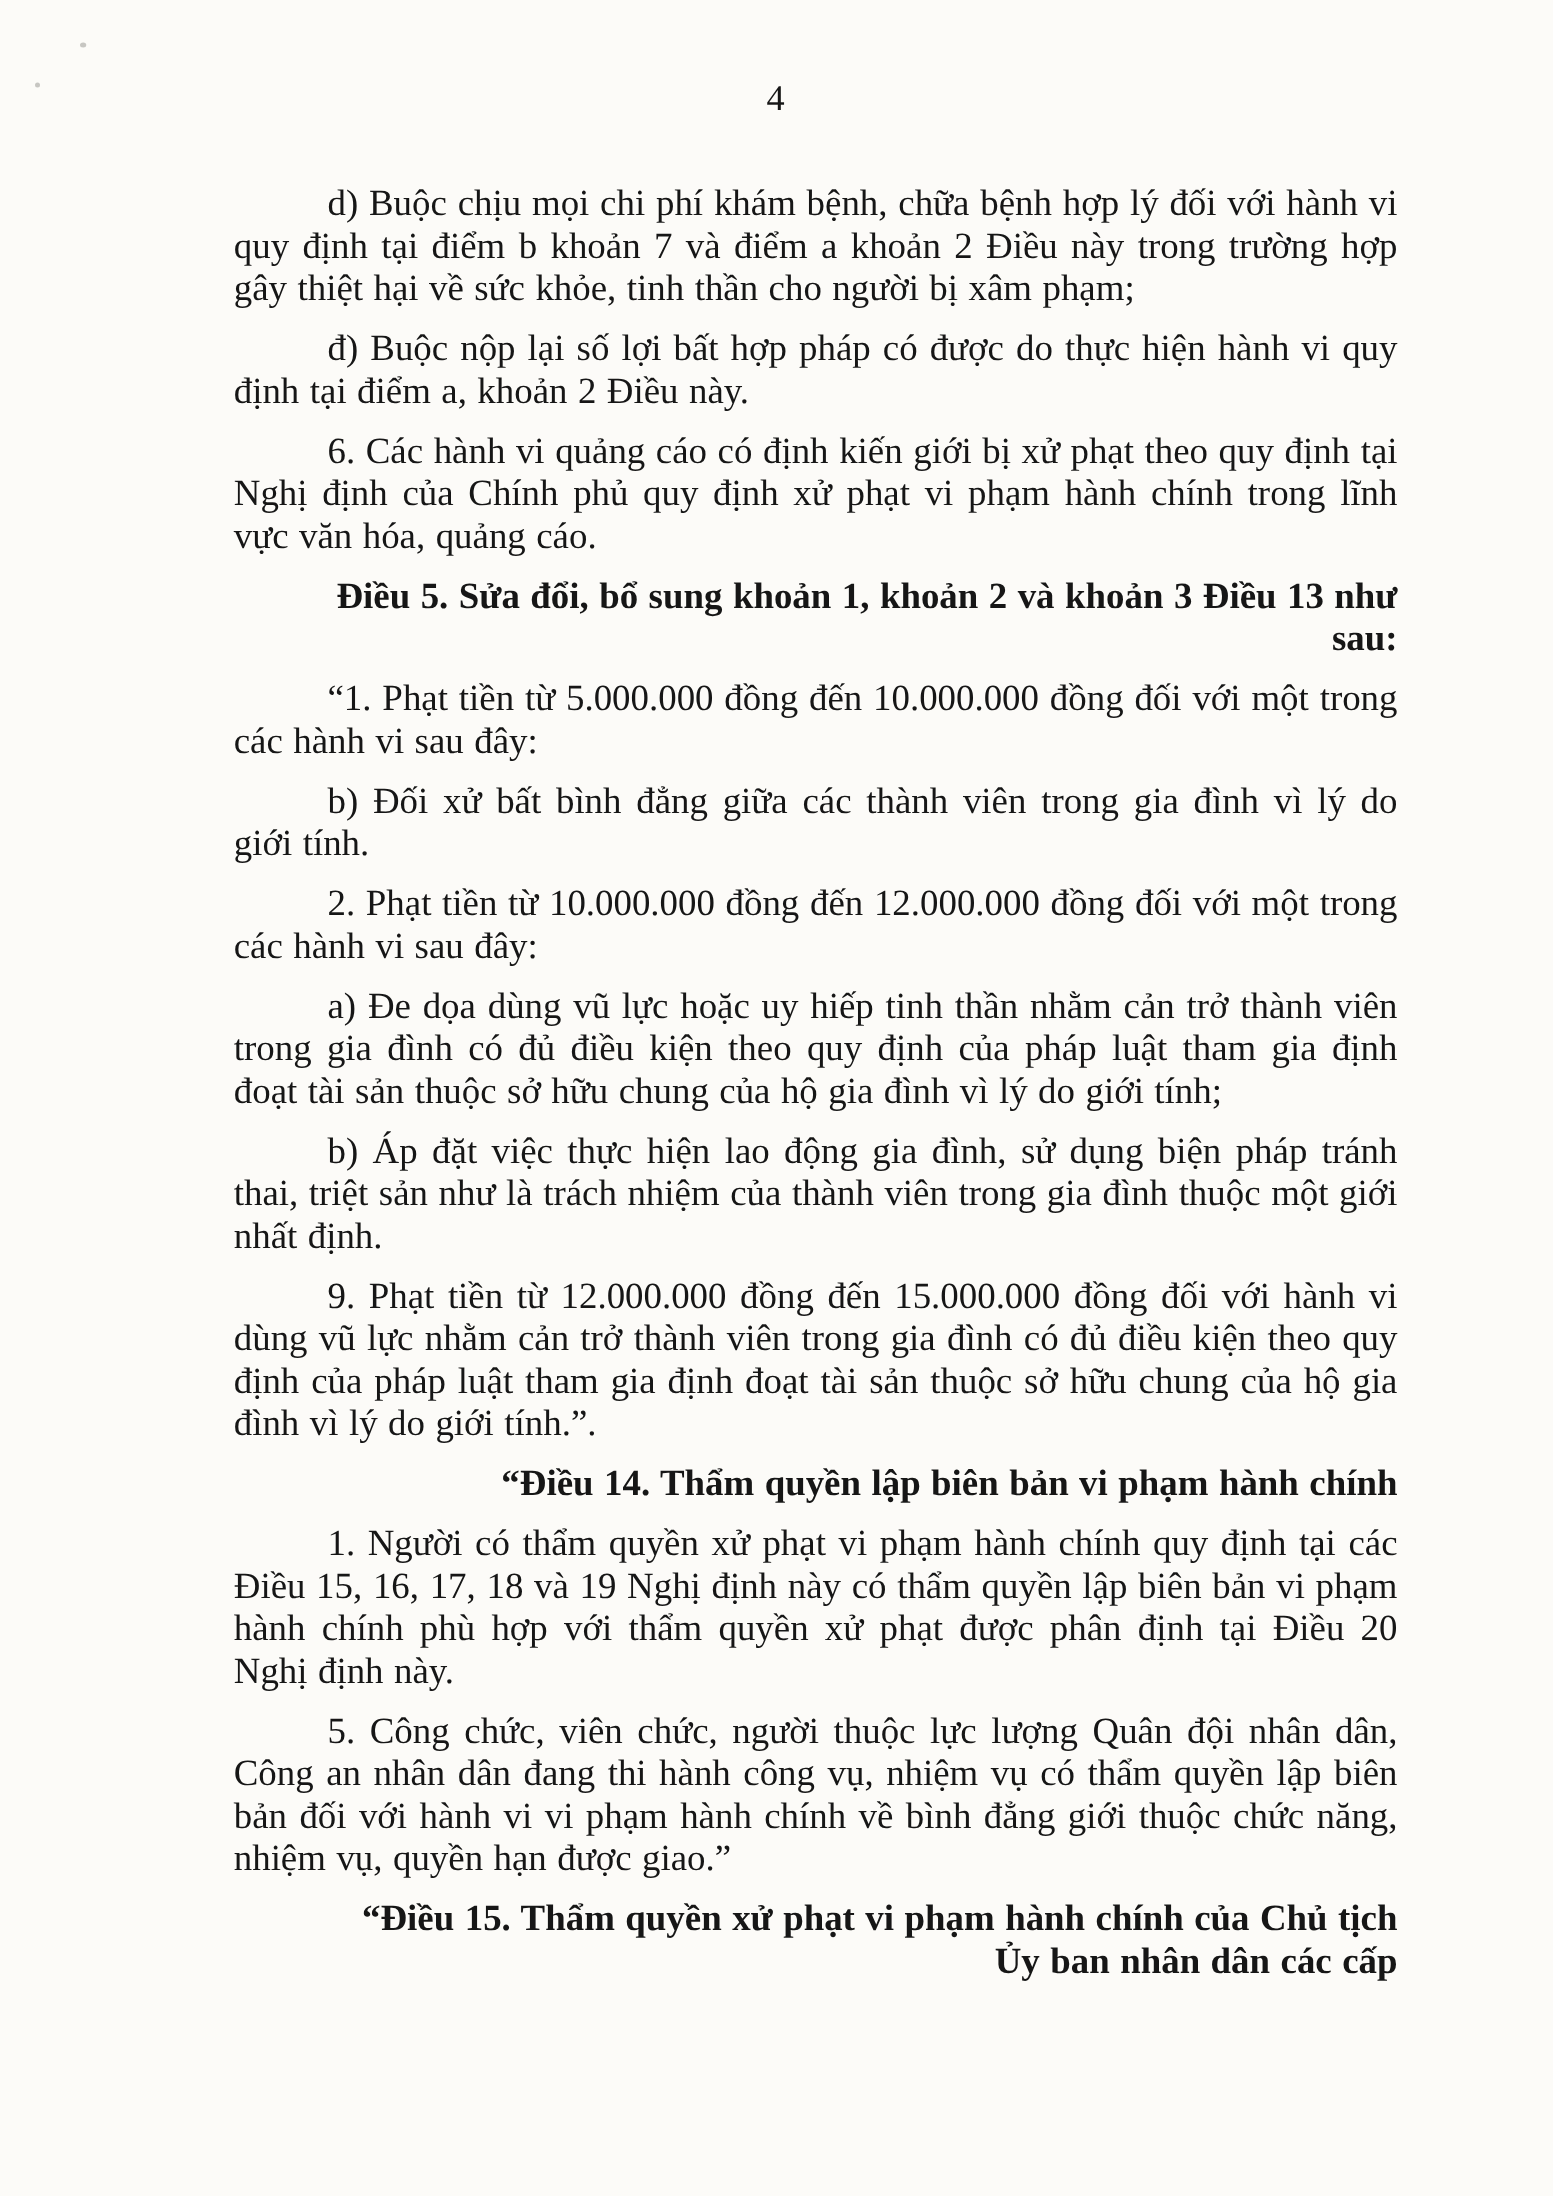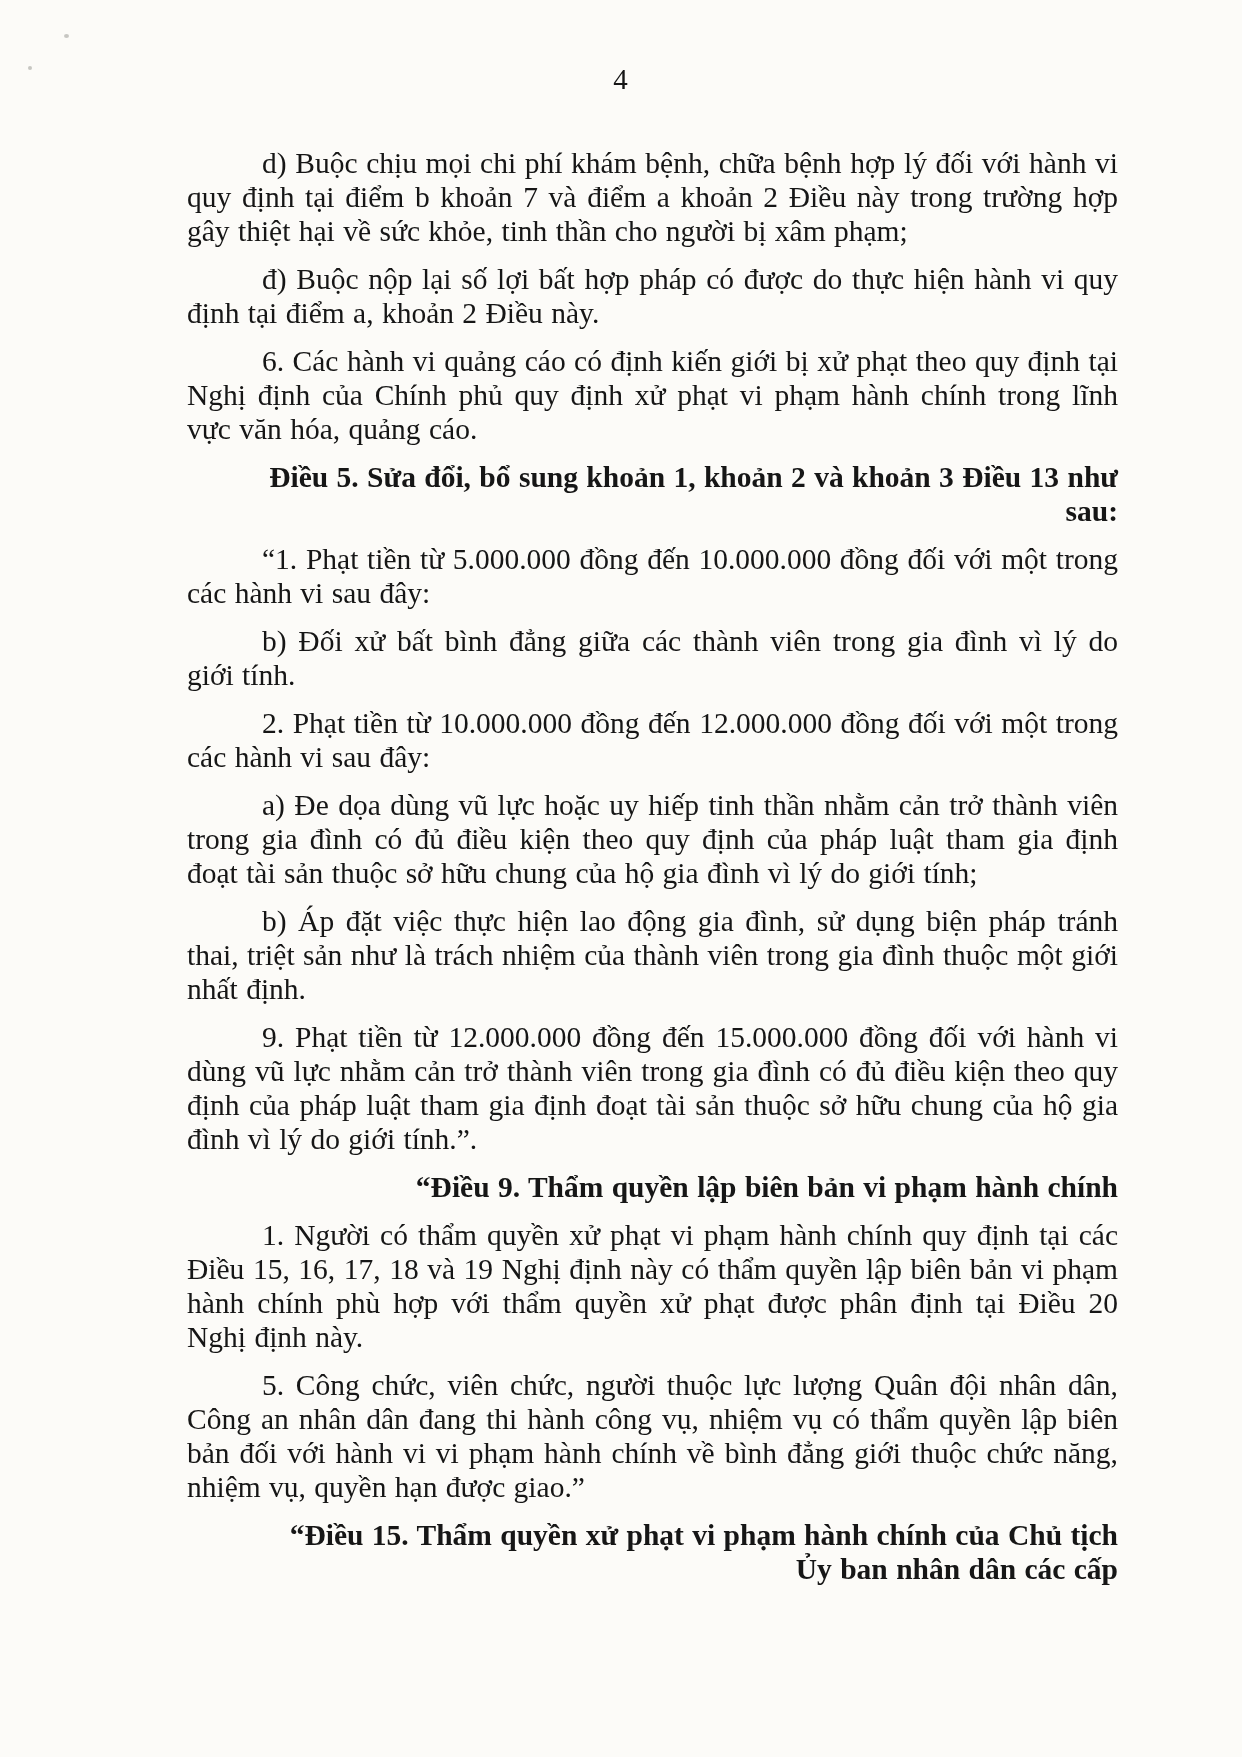--- a/index.html
+++ b/index.html
@@ -68,18 +68,18 @@
       <p class="body">d) Buộc chịu mọi chi phí khám bệnh, chữa bệnh hợp lý đối với hành vi quy định tại điểm b khoản 7 và điểm a khoản 2 Điều này trong trường hợp gây thiệt hại về sức khỏe, tinh thần cho người bị xâm phạm;</p>
       <p class="body">đ) Buộc nộp lại số lợi bất hợp pháp có được do thực hiện hành vi quy định tại điểm a, khoản 2 Điều này.</p>
       <p class="body">6. Các hành vi quảng cáo có định kiến giới bị xử phạt theo quy định tại Nghị định của Chính phủ quy định xử phạt vi phạm hành chính trong lĩnh vực văn hóa, quảng cáo.</p>
       <p class="heading">Điều 5. Sửa đổi, bổ sung khoản 1, khoản 2 và khoản 3 Điều 13 như sau:</p>
       <p class="body">“1. Phạt tiền từ 5.000.000 đồng đến 10.000.000 đồng đối với một trong các hành vi sau đây:</p>
       <p class="body">b) Đối xử bất bình đẳng giữa các thành viên trong gia đình vì lý do giới tính.</p>
       <p class="body">2. Phạt tiền từ 10.000.000 đồng đến 12.000.000 đồng đối với một trong các hành vi sau đây:</p>
       <p class="body">a) Đe dọa dùng vũ lực hoặc uy hiếp tinh thần nhằm cản trở thành viên trong gia đình có đủ điều kiện theo quy định của pháp luật tham gia định đoạt tài sản thuộc sở hữu chung của hộ gia đình vì lý do giới tính;</p>
       <p class="body">b) Áp đặt việc thực hiện lao động gia đình, sử dụng biện pháp tránh thai, triệt sản như là trách nhiệm của thành viên trong gia đình thuộc một giới nhất định.</p>
       <p class="body">9. Phạt tiền từ 12.000.000 đồng đến 15.000.000 đồng đối với hành vi dùng vũ lực nhằm cản trở thành viên trong gia đình có đủ điều kiện theo quy định của pháp luật tham gia định đoạt tài sản thuộc sở hữu chung của hộ gia đình vì lý do giới tính.”.</p>
-      <p class="heading">“Điều 9. Thẩm quyền lập biên bản vi phạm hành chính</p>
+      <p class="heading">“Điều 14. Thẩm quyền lập biên bản vi phạm hành chính</p>
       <p class="body">1. Người có thẩm quyền xử phạt vi phạm hành chính quy định tại các Điều 15, 16, 17, 18 và 19 Nghị định này có thẩm quyền lập biên bản vi phạm hành chính phù hợp với thẩm quyền xử phạt được phân định tại Điều 20 Nghị định này.</p>
       <p class="body">5. Công chức, viên chức, người thuộc lực lượng Quân đội nhân dân, Công an nhân dân đang thi hành công vụ, nhiệm vụ có thẩm quyền lập biên bản đối với hành vi vi phạm hành chính về bình đẳng giới thuộc chức năng, nhiệm vụ, quyền hạn được giao.”</p>
       <p class="heading">“Điều 15. Thẩm quyền xử phạt vi phạm hành chính của Chủ tịch Ủy ban nhân dân các cấp</p>
     </main>
 </div>
 
 </body></html>

